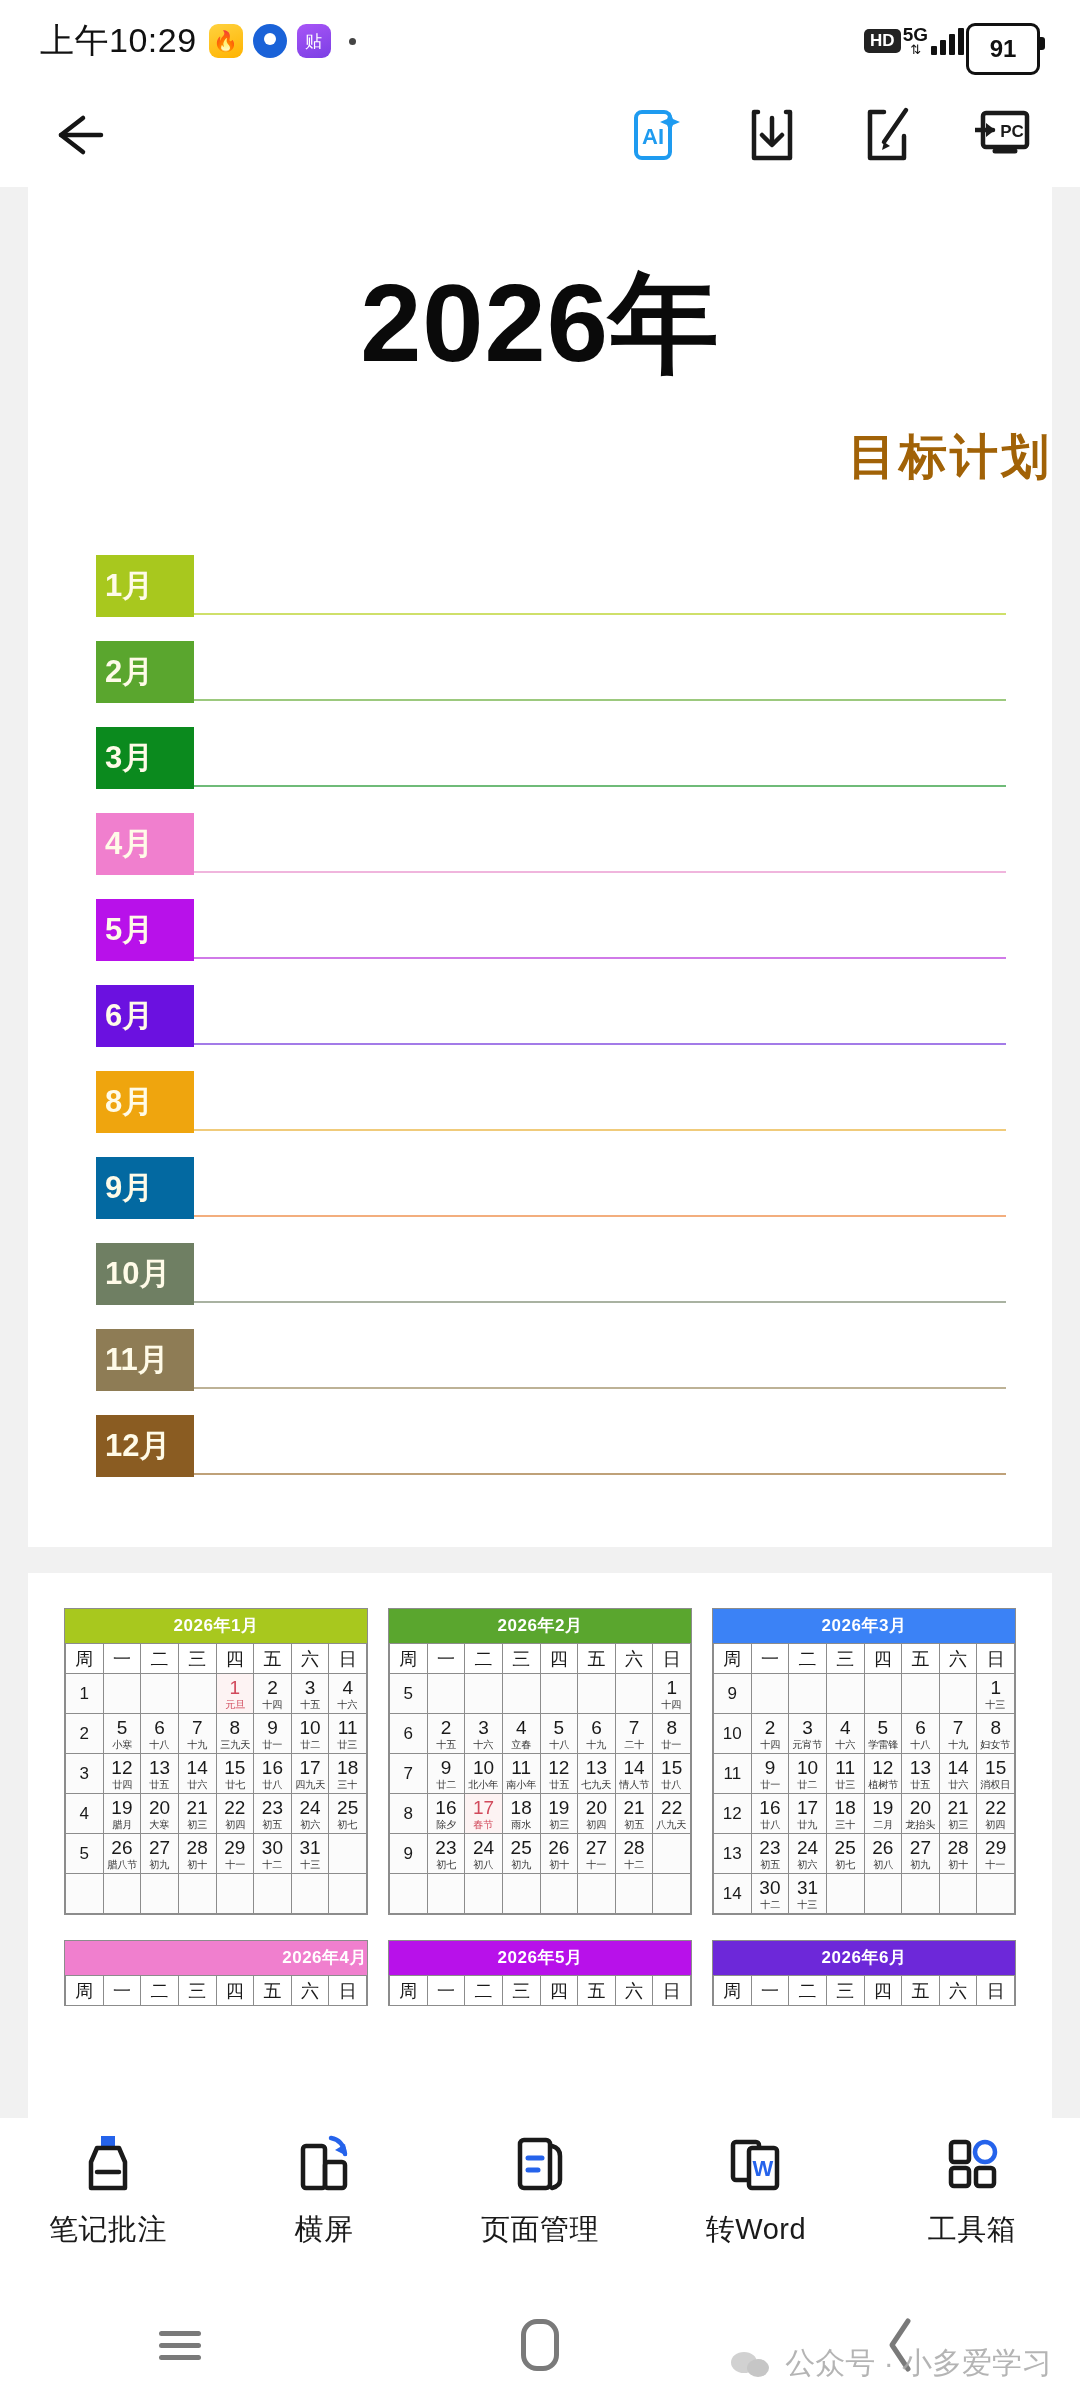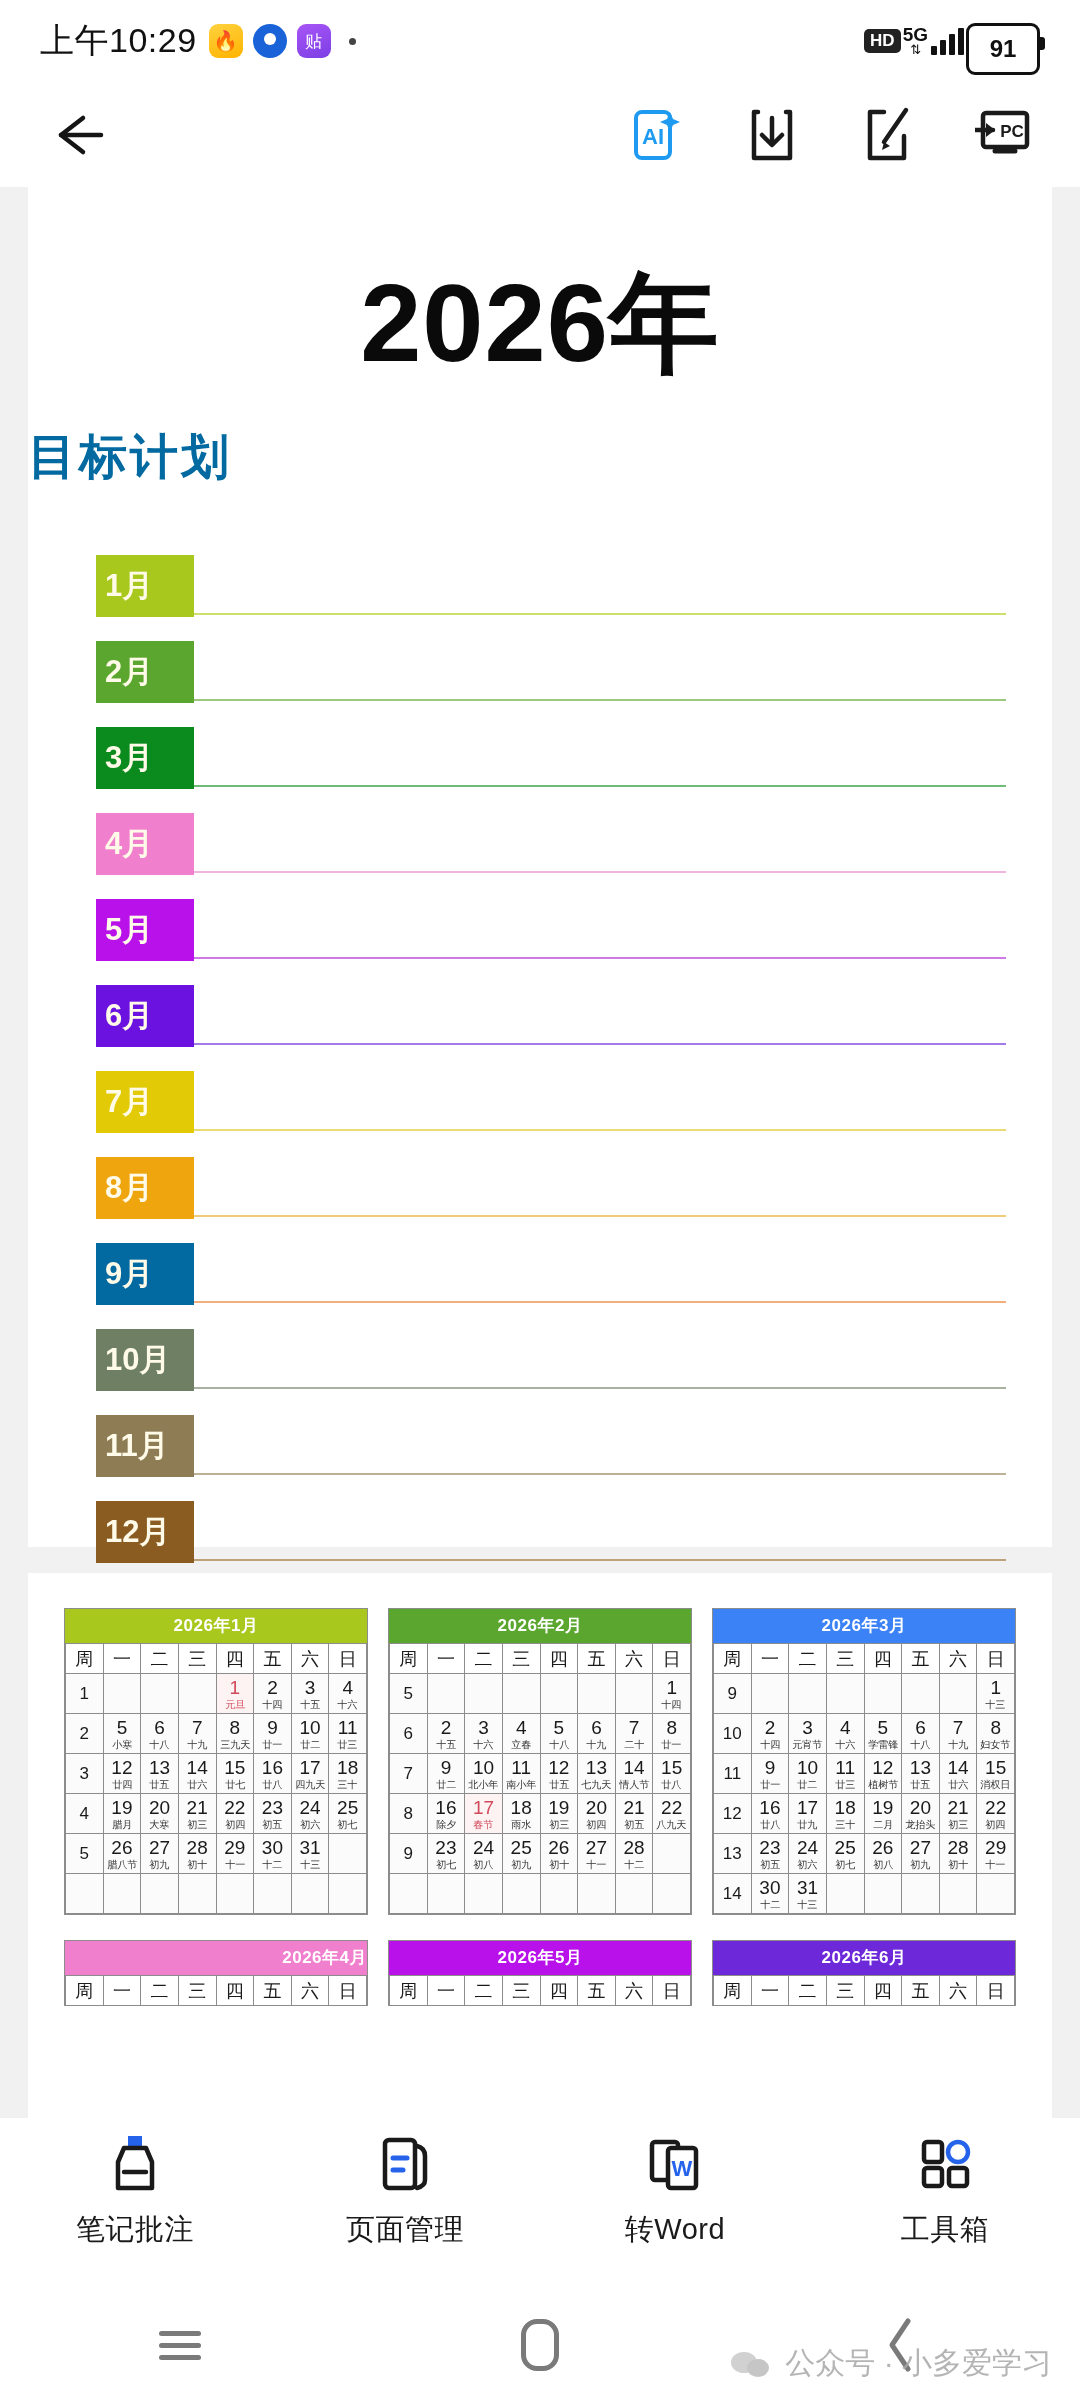--- a/index.html
+++ b/index.html
@@ -68,21 +68,21 @@
   .page-1 { height: 1360px; padding: 48px 0 0; position: relative; }
   .page-gap { height: 26px; background: #f1f1f1; }
   .page-2 { position: relative; padding-top: 36px; height: 560px; overflow: hidden; }
 
   .doc-title {
     text-align: center; font-size: 110px; font-weight: 800; letter-spacing: 1px;
     color: #0a0a0a; line-height: 1.05; margin-top: 30px;
     font-family: "Liberation Sans", "DejaVu Sans", sans-serif;
   }
   .doc-sub {
-    text-align: left; font-size: 48px; font-weight: 700; color: #0369a1;
+    text-align: right; font-size: 48px; font-weight: 700; color: #a16207;
     margin-top: 44px; letter-spacing: 3px;
   }
 
   .months { margin-top: 60px; padding: 0 28px 0 40px; }
   .month-row { position: relative; height: 86px; }
   .month-tag {
     position: absolute; left: 28px; top: 6px;
     width: 98px; height: 62px;
     display: flex; align-items: center; justify-content: flex-start;
     color: #fffbe8; font-size: 31px; font-weight: 700;
@@ -253,24 +253,20 @@
           </div>
           <div class="month-row">
             <div class="month-tag" style="background: rgb(184, 17, 234);">5月</div>
             <div class="month-line" style="background: rgb(208, 122, 232);"></div>
           </div>
           <div class="month-row">
             <div class="month-tag" style="background: rgb(107, 17, 224);">6月</div>
             <div class="month-line" style="background: rgb(163, 123, 232);"></div>
           </div>
           <div class="month-row">
-            <div class="month-tag" style="background: rgb(226, 203, 6);">7月</div>
-            <div class="month-line" style="background: rgb(232, 220, 114);"></div>
-          </div>
-          <div class="month-row">
             <div class="month-tag" style="background: rgb(239, 165, 14);">8月</div>
             <div class="month-line" style="background: rgb(240, 203, 123);"></div>
           </div>
           <div class="month-row">
             <div class="month-tag" style="background: #0369a1;">9月</div>
             <div class="month-line" style="background: rgb(243, 174, 126);"></div>
           </div>
           <div class="month-row">
             <div class="month-tag" style="background: rgb(111, 127, 99);">10月</div>
             <div class="month-line" style="background: rgb(169, 178, 161);"></div>
@@ -864,20 +860,31 @@
       <div class="bb-ico">
         <svg width="54" height="62" viewBox="0 0 54 62" aria-hidden="true">
           <path d="M20 4 H34 V16 H20 Z" fill="#2563eb"></path>
           <path d="M16 16 H38 L44 30 V56 H10 V30 Z" fill="none" stroke="#1a1a1a" stroke-width="4.5" stroke-linejoin="round"></path>
           <path d="M16 40 H38" stroke="#1a1a1a" stroke-width="4.5" stroke-linecap="round"></path>
         </svg>
       </div>
       <div class="bb-lbl">笔记批注</div>
     </div>
 
+    <div class="bb-item">
+      <div class="bb-ico">
+        <svg width="58" height="62" viewBox="0 0 58 62" aria-hidden="true">
+          <rect x="8" y="14" width="22" height="42" rx="3" fill="none" stroke="#1a1a1a" stroke-width="4.5"></rect>
+          <rect x="30" y="30" width="20" height="26" rx="3" fill="none" stroke="#1a1a1a" stroke-width="4.5"></rect>
+          <path d="M36 6 q12 2 14 16" fill="none" stroke="#2563eb" stroke-width="4.5" stroke-linecap="round"></path>
+          <path d="M52 24 L50 12 L40 18 Z" fill="#2563eb"></path>
+        </svg>
+      </div>
+      <div class="bb-lbl">横屏</div>
+    </div>
 
     <div class="bb-item">
       <div class="bb-ico">
         <svg width="56" height="62" viewBox="0 0 56 62" aria-hidden="true">
           <rect x="8" y="8" width="30" height="48" rx="4" fill="none" stroke="#1a1a1a" stroke-width="4.5"></rect>
           <path d="M40 14 q8 2 8 10 v24 q0 6 -8 8" fill="none" stroke="#1a1a1a" stroke-width="4.5" stroke-linecap="round"></path>
           <path d="M16 26 H30" stroke="#2563eb" stroke-width="5" stroke-linecap="round"></path>
           <path d="M16 38 H26" stroke="#2563eb" stroke-width="5" stroke-linecap="round"></path>
         </svg>
       </div>

